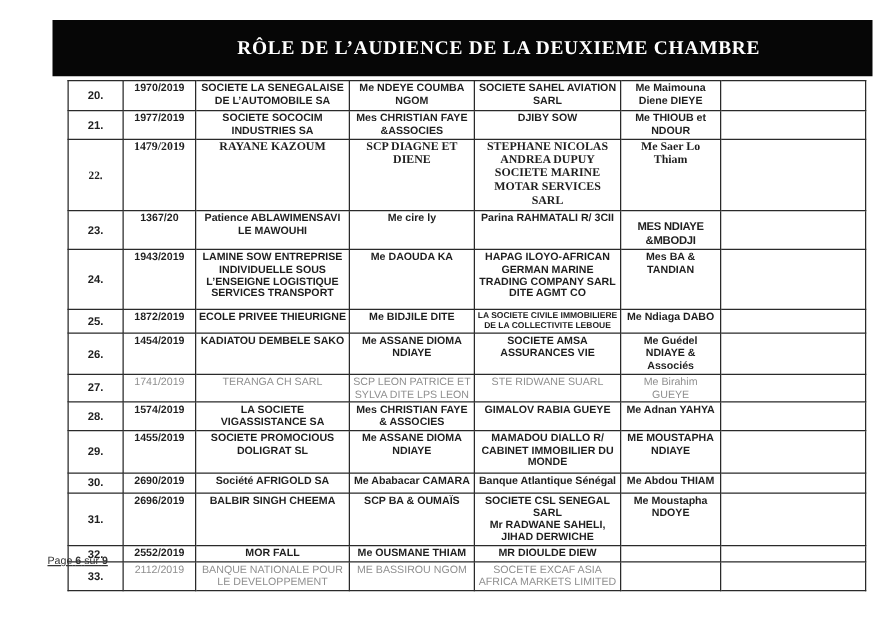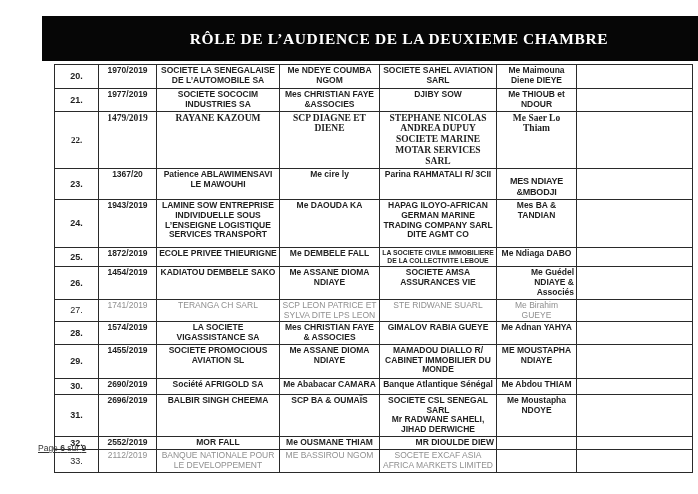--- a/index.html
+++ b/index.html
@@ -51,43 +51,43 @@
     font-size:9px;
     text-align:center;
   }
   
   tr.serif td{
     font-family:"Liberation Serif", serif;
     font-size:9.5px;
     font-weight:700;
   }
   tr.gray td{color:#8f8f8f;font-weight:400;}
-  tr.gray td.c0{color:#1f1f1f;font-weight:400;}
+  tr.gray td.c0{color:#1f1f1f;font-weight:700;}
 
   
   tr[data-idx="0"]{height:24px}
   tr[data-idx="1"]{height:19px}
   tr[data-idx="2"]{height:46px}
   tr[data-idx="3"]{height:31px}
   tr[data-idx="4"]{height:48px}
   tr[data-idx="5"]{height:17px}
   tr[data-idx="6"]{height:24px}
   tr[data-idx="7"]{height:22px}
   tr[data-idx="8"]{height:22px}
   tr[data-idx="9"]{height:34px}
   tr[data-idx="10"]{height:16px}
   tr[data-idx="11"]{height:35px}
   tr[data-idx="12"]{height:13px}
   tr[data-idx="13"]{height:22px}
 
   
   tr[data-idx="3"] td.c5{vertical-align:bottom;font-weight:700;letter-spacing:-.2px;font-size:9px;padding-bottom:2px;margin-left:23px;}
   tr[data-idx="5"] td.c4{font-size:6.8px;line-height:1.2;}
-  tr[data-idx="6"] td.c5{text-align:right;}
-  tr[data-idx="12"] td.c4{text-align:right;font-weight:700;}
+  tr[data-idx="6"] td.c5{text-align:center;}
+  tr[data-idx="12"] td.c4{text-align:center;font-weight:700;}
 
   
   .footer{
     position:absolute;left:38px;top:443px;
     font-size:8.5px;color:#333;text-decoration:underline;
   }
   .footer .bold{font-weight:700;}
 </style>
 </head>
 <body>
@@ -156,21 +156,21 @@
     <td class="c3">Me DAOUDA KA</td>
     <td class="c4">HAPAG ILOYO-AFRICAN GERMAN MARINE TRADING COMPANY SARL DITE AGMT CO</td>
     <td class="c5">Mes BA &amp;
 TANDIAN</td>
     <td class="c6"></td>
   </tr>
         <tr data-idx="5">
     <td class="c0">25.</td>
     <td class="c1">1872/2019</td>
     <td class="c2">ECOLE PRIVEE THIEURIGNE</td>
-    <td class="c3">Me DEMBELE FALL</td>
+    <td class="c3">Me BIDJILE DITE</td>
     <td class="c4">LA SOCIETE CIVILE IMMOBILIERE DE LA COLLECTIVITE LEBOUE</td>
     <td class="c5">Me Ndiaga DABO</td>
     <td class="c6"></td>
   </tr>
         <tr data-idx="6">
     <td class="c0">26.</td>
     <td class="c1">1454/2019</td>
     <td class="c2">KADIATOU DEMBELE SAKO</td>
     <td class="c3">Me  ASSANE  DIOMA NDIAYE</td>
     <td class="c4">SOCIETE AMSA ASSURANCES VIE</td>
@@ -192,21 +192,21 @@
     <td class="c1">1574/2019</td>
     <td class="c2">LA SOCIETE VIGASSISTANCE SA</td>
     <td class="c3">Mes CHRISTIAN FAYE &amp; ASSOCIES</td>
     <td class="c4">GIMALOV RABIA GUEYE</td>
     <td class="c5">Me Adnan YAHYA</td>
     <td class="c6"></td>
   </tr>
         <tr data-idx="9">
     <td class="c0">29.</td>
     <td class="c1">1455/2019</td>
-    <td class="c2">SOCIETE PROMOCIOUS AVIATION SL</td>
+    <td class="c2">SOCIETE PROMOCIOUS DOLIGRAT SL</td>
     <td class="c3">Me ASSANE DIOMA NDIAYE</td>
     <td class="c4">MAMADOU DIALLO R/ CABINET IMMOBILIER DU MONDE</td>
     <td class="c5">ME MOUSTAPHA NDIAYE</td>
     <td class="c6"></td>
   </tr>
         <tr data-idx="10">
     <td class="c0">30.</td>
     <td class="c1">2690/2019</td>
     <td class="c2">Société AFRIGOLD SA</td>
     <td class="c3">Me Ababacar CAMARA</td>

